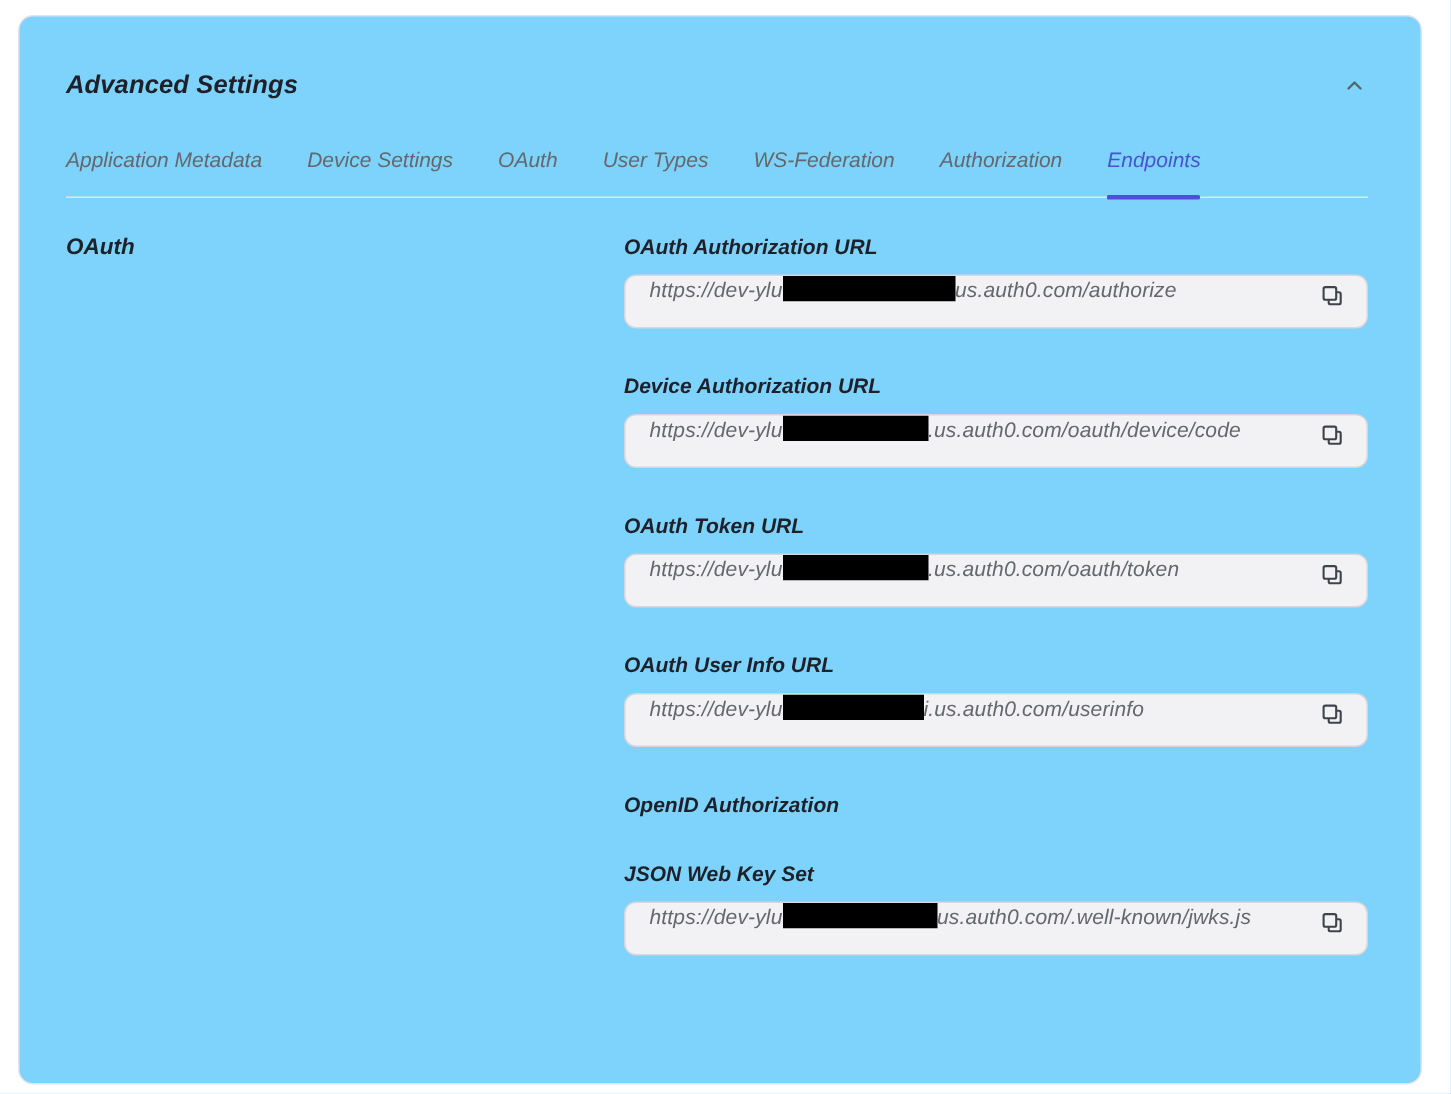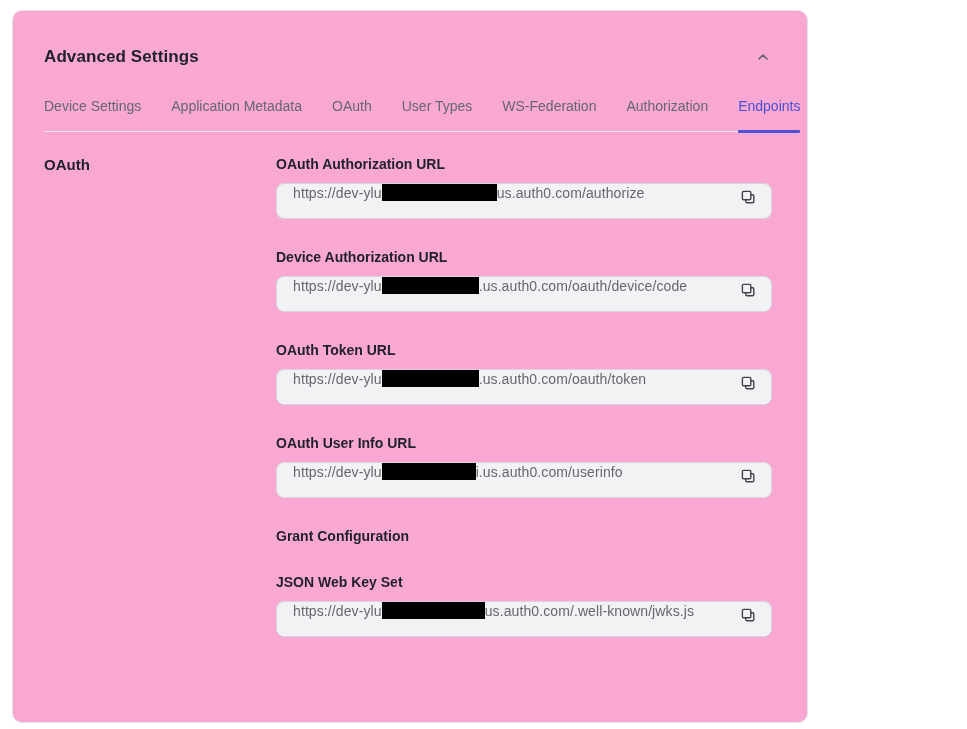--- a/index.html
+++ b/index.html
@@ -6,25 +6,26 @@
   html, body {
     margin: 0; padding: 0;
     width: 967px; height: 729px;
     background: #ffffff;
     font-family: "Liberation Sans", "DejaVu Sans", sans-serif;
     overflow: hidden;
   }
   .card {
     position: absolute;
     left: 12px; top: 10px;
-    width: 796px; height: 713px;
-    background: #f9a8d4;
+    width: 936px; height: 713px;
+    background: #7dd3fc;
     border: 1px solid #e3e3e8;
     border-radius: 10px;
     padding: 36px 35px 0 31px;
+    font-style: italic;
   }
   .card-header {
     display: flex;
     align-items: center;
     justify-content: space-between;
   }
   .panel-title {
     font-size: 17px;
     font-weight: 700;
     color: #1e212a;
@@ -119,22 +120,22 @@
     <button class="collapse-btn">
       <span style="display:flex">
         <svg width="14" height="14" viewBox="0 0 14 14">
           <polyline points="3,9 7,5 11,9" fill="none" stroke="#5f6168" stroke-width="1.6" stroke-linecap="round" stroke-linejoin="round"></polyline>
         </svg>
       </span>
     </button>
   </div>
 
   <div class="tabs">
+    <div class="tab">Application Metadata</div>
     <div class="tab">Device Settings</div>
-    <div class="tab">Application Metadata</div>
     <div class="tab">OAuth</div>
     <div class="tab">User Types</div>
     <div class="tab">WS-Federation</div>
     <div class="tab">Authorization</div>
     <div class="tab active">Endpoints</div>
   </div>
 
   <div class="content">
     <div class="left-col">
       <div class="section-heading">OAuth</div>
@@ -212,21 +213,21 @@
               <svg width="16" height="16" viewBox="0 0 16 16">
                 <rect x="5.8" y="5.8" width="8" height="8" rx="1.2" fill="none" stroke="#3f434a" stroke-width="1.4"></rect>
                 <rect x="2.4" y="2.4" width="8.4" height="8.4" rx="1.2" fill="#f2f2f4" stroke="#3f434a" stroke-width="1.4"></rect>
               </svg>
             </span>
           </button>
         </div>
       </div>
 
       <div class="field-group">
-        <div class="field-label">Grant Configuration</div>
+        <div class="field-label">OpenID Authorization</div>
       </div>
 
       <div class="field-group">
         <div class="field-label">JSON Web Key Set</div>
         <div class="field-box">
           <div class="field-value">
             <span>https://dev-ylu</span>
               <span class="redact" style="width:103px"></span>
               <span>us.auth0.com/.well-known/jwks.js</span>
           </div>

